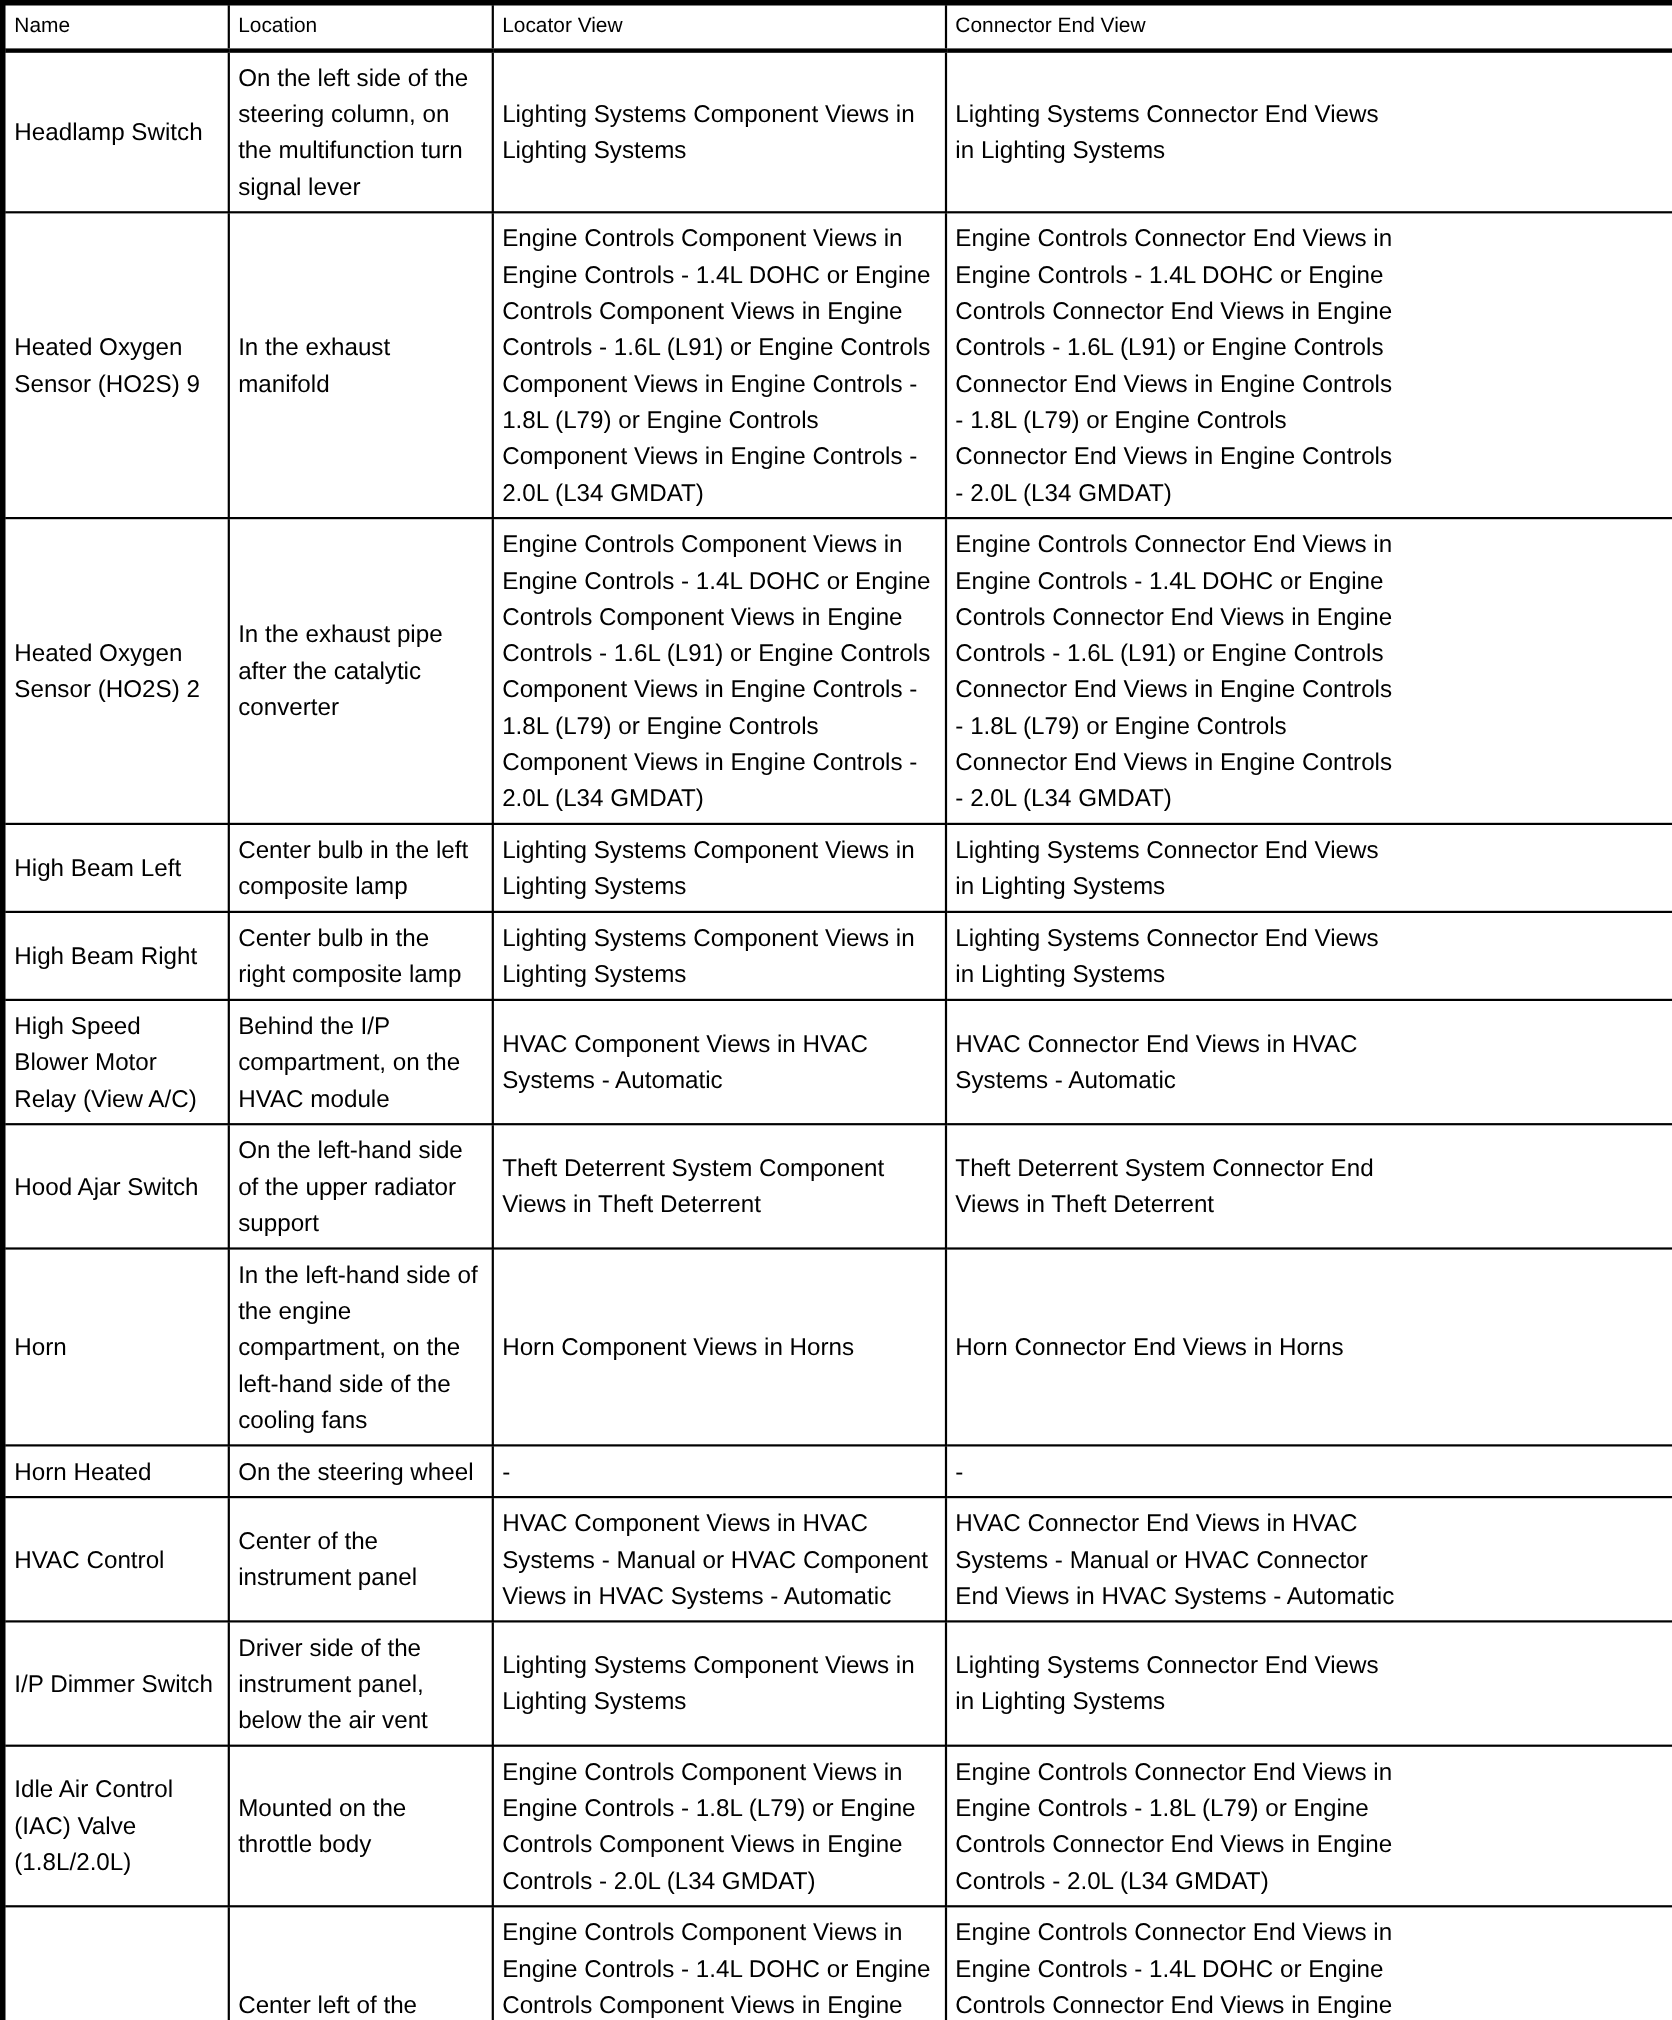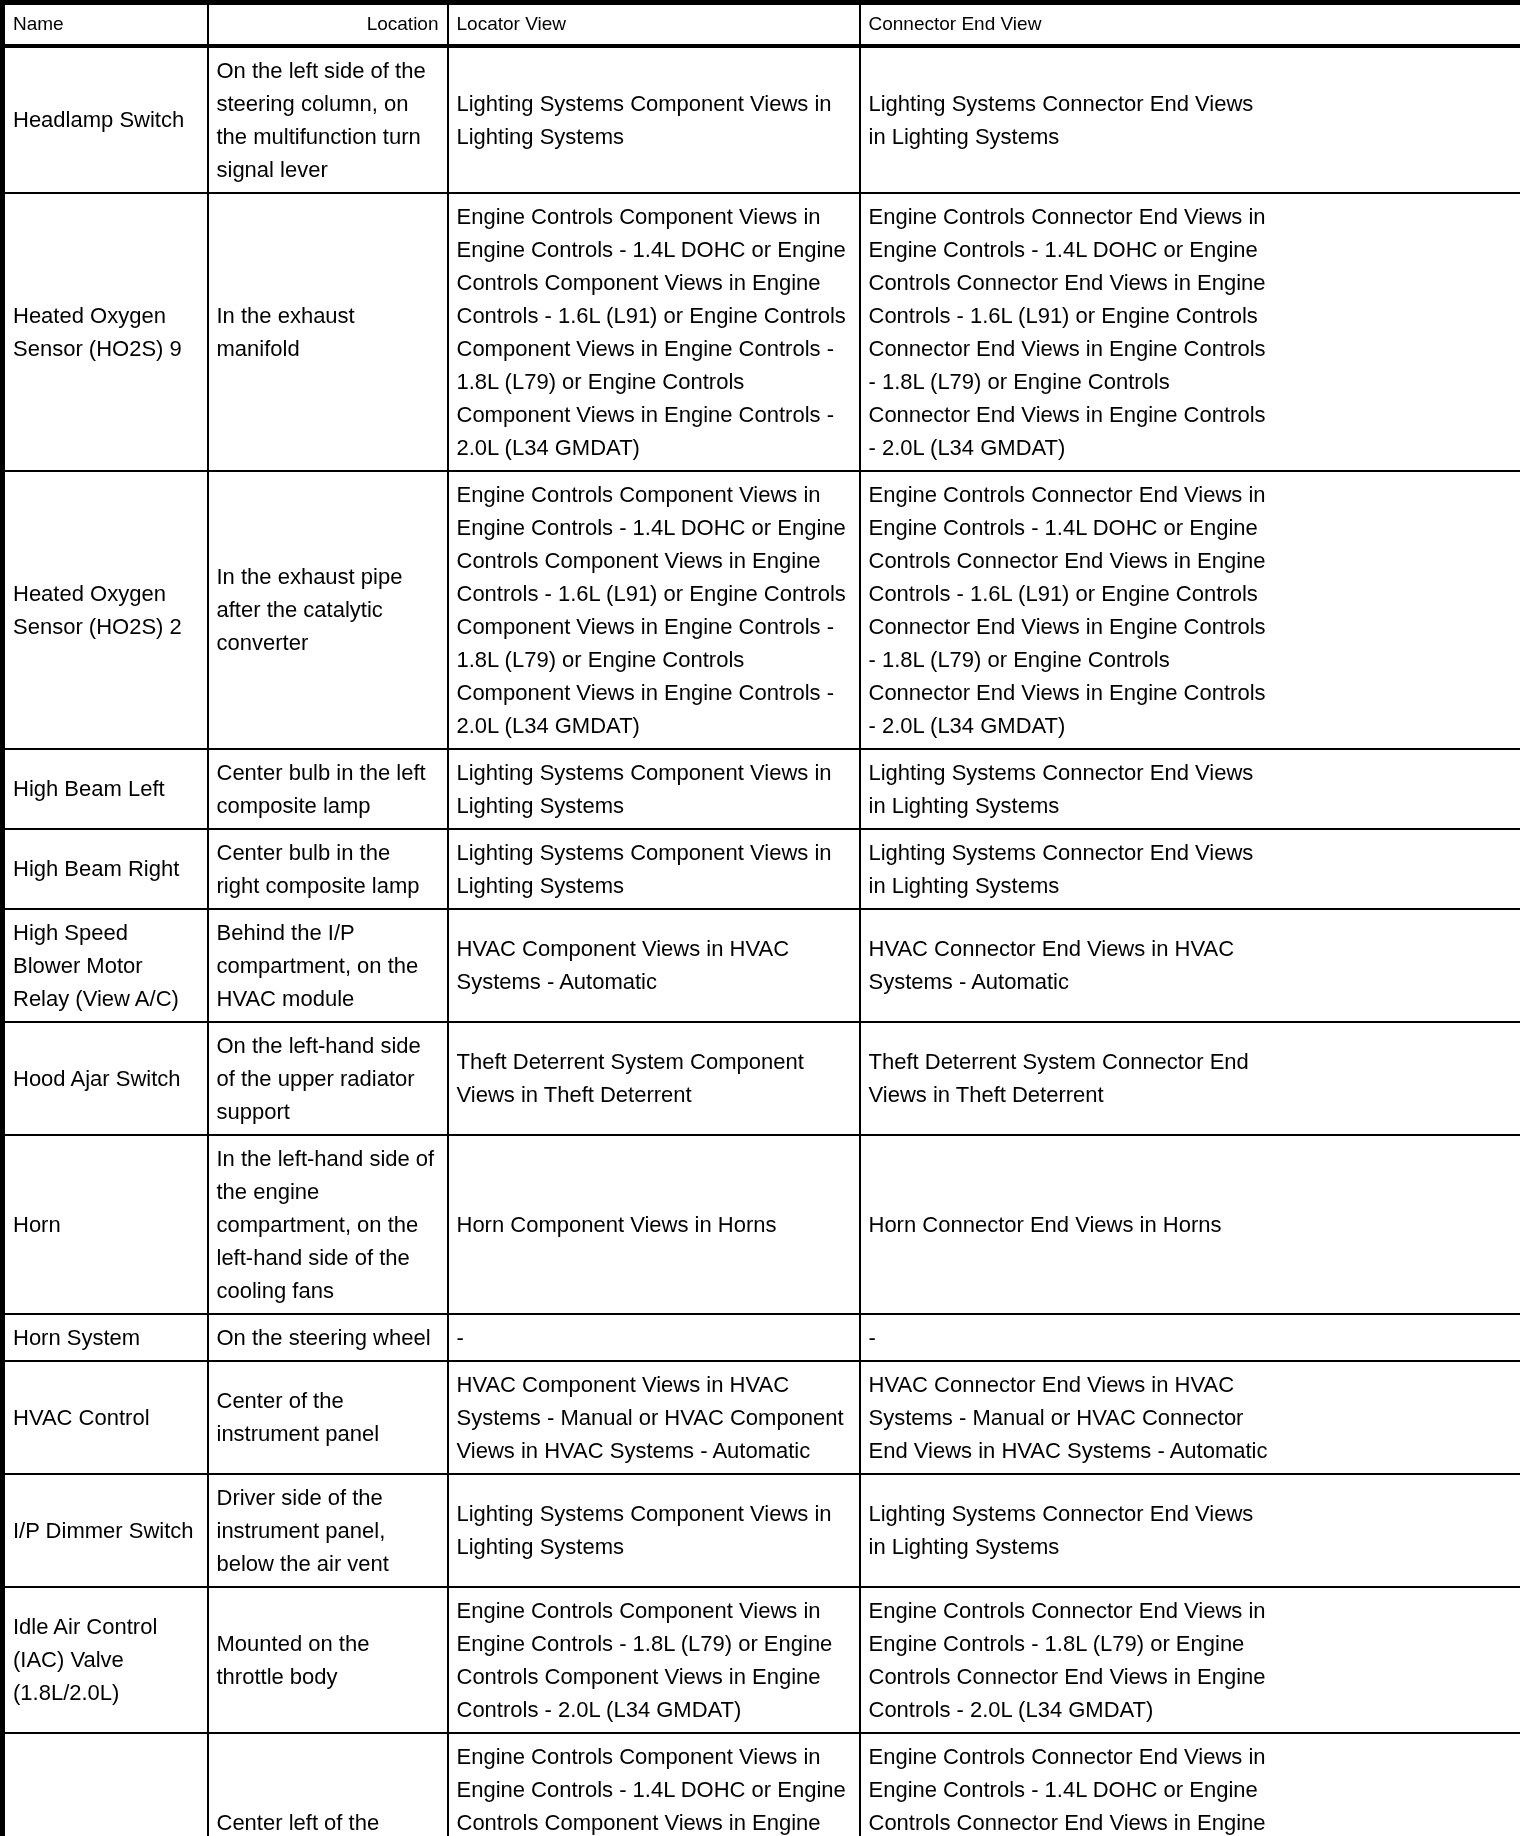--- a/index.html
+++ b/index.html
@@ -31,21 +31,21 @@
   .loc-table thead th {
     font-weight: normal;
     font-size: 19px;
     text-align: left;
     border-bottom: 4px solid #000000;
     padding-top: 5px;
     padding-bottom: 5px;
     vertical-align: middle;
   }
   .loc-table thead th.h-location {
-    text-align: right;
+    text-align: left;
   }
   .loc-table td.cell-name {
     text-align: left;
   }
   .loc-table td.cell-location,
   .loc-table td.cell-locator,
   .loc-table td.cell-connector {
     text-align: left;
   }
   
@@ -130,21 +130,21 @@
   </tr>
       <tr>
     <td class="cell-name">Horn</td>
     <td class="cell-location">In the left-hand side of the engine compartment, on the left-hand side of the cooling fans</td>
     <td class="cell-locator">Horn Component Views in Horns</td>
     <td class="cell-connector">
       <div class="cw">Horn Connector End Views in Horns</div>
     </td>
   </tr>
       <tr>
-    <td class="cell-name">Horn System</td>
+    <td class="cell-name">Horn Heated</td>
     <td class="cell-location">On the steering wheel</td>
     <td class="cell-locator">-</td>
     <td class="cell-connector">
       <div class="cw">-</div>
     </td>
   </tr>
       <tr>
     <td class="cell-name">HVAC Control</td>
     <td class="cell-location">Center of the instrument panel</td>
     <td class="cell-locator">HVAC Component Views in HVAC Systems - Manual or HVAC Component Views in HVAC Systems - Automatic</td>

